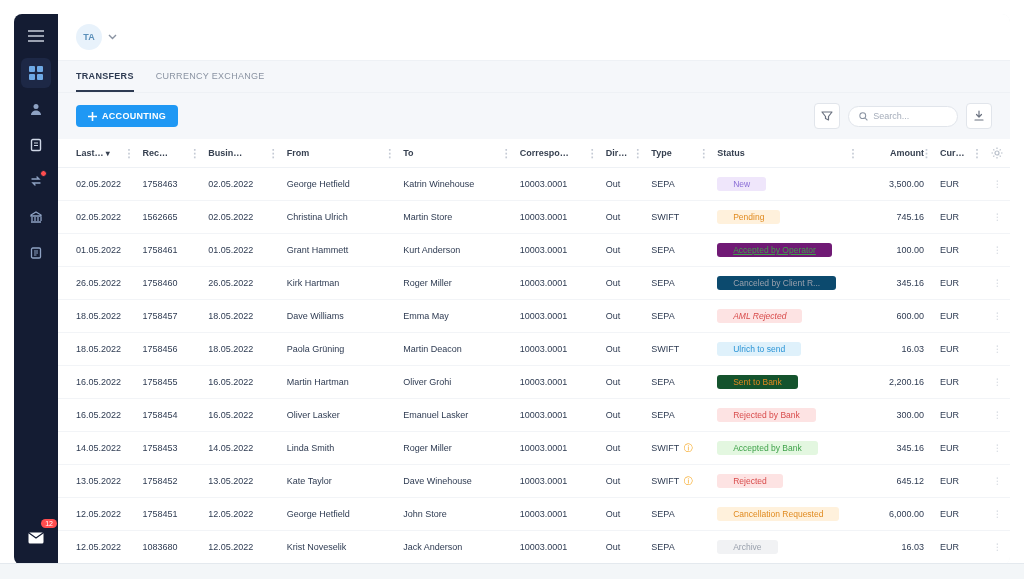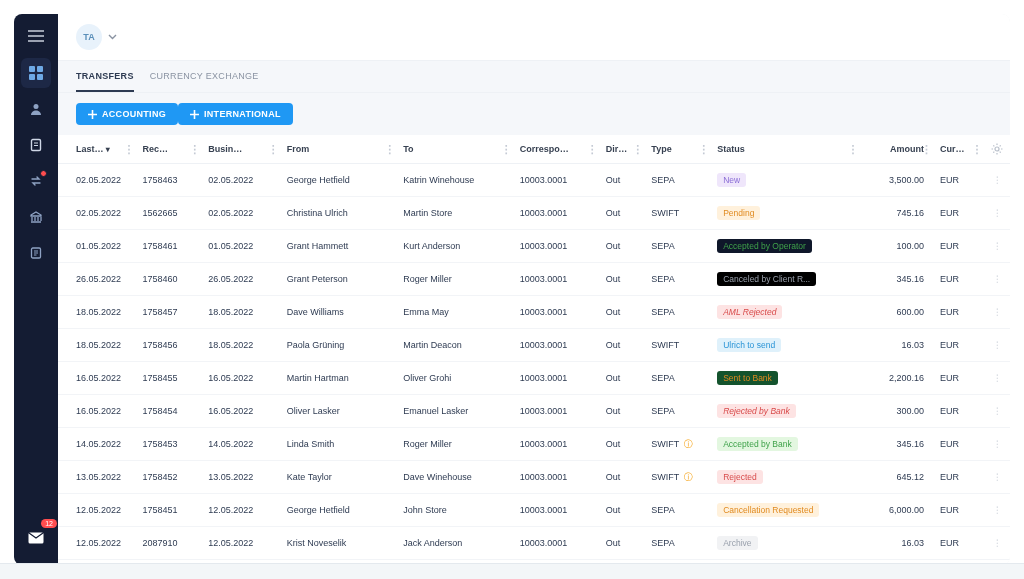--- a/index.html
+++ b/index.html
@@ -23,44 +23,44 @@
   .mail { position: relative; margin-bottom: 12px; }
   .mail .badge { position: absolute; top: -4px; right: -6px; background: #ff4d4f; color: #fff; border-radius: 8px; font-size: 7px; padding: 1px 4px; line-height: 1; }
 
   
   .main { flex: 1; display: flex; flex-direction: column; background: #fff; overflow: hidden; }
   .header { display: flex; align-items: center; justify-content: space-between; padding: 10px 18px; border-bottom: 1px solid #eef1f5; }
   .header h1 { font-size: 20px; font-weight: 400; color: #6b7280; }
   .user-chip { display: flex; align-items: center; gap: 6px; cursor: pointer; }
   .avatar { width: 26px; height: 26px; border-radius: 50%; background: #e8f2fb; color: #5b8fb9; display: flex; align-items: center; justify-content: center; font-size: 9px; font-weight: 700; }
 
-  .tabs-row { display: flex; align-items: center; gap: 16px; padding: 0 18px; border-bottom: 1px solid #eef1f5; background: #f5f7fa; }
+  .tabs-row { display: flex; align-items: center; gap: 22px; padding: 0 18px; border-bottom: 1px solid #eef1f5; background: #f5f7fa; }
   .tab { padding: 10px 0 9px; font-size: 9px; color: #8a93a2; cursor: pointer; border-bottom: 2px solid transparent; letter-spacing: .3px; }
   .tab.active { color: #2e3b52; border-bottom-color: #2e3b52; font-weight: 600; }
 
   .toolbar { display: flex; align-items: center; justify-content: space-between; padding: 10px 18px; background: #f5f7fa; }
-  .toolbar-left { display: flex; }
+  .toolbar-left { display: flex; gap: 8px; }
   .btn { display: flex; align-items: center; gap: 5px; background: #1f98f4; color: #fff; border: none; border-radius: 4px; padding: 6px 12px; font-size: 9px; font-weight: 600; cursor: pointer; letter-spacing: .3px; }
   .icon-btn { width: 26px; height: 26px; border: 1px solid #e1e5eb; border-radius: 4px; background: #fff; display: flex; align-items: center; justify-content: center; cursor: pointer; color: #6b7280; }
   .toolbar-right { display: flex; align-items: center; gap: 8px; }
   .search { display: flex; align-items: center; gap: 5px; border: 1px solid #e1e5eb; border-radius: 14px; background: #fff; padding: 4px 10px; width: 110px; }
   .search input { border: none; outline: none; font-size: 9px; width: 100%; color: #555; }
   .search input::placeholder { color: #a5adba; }
 
   
   .table-wrap { flex:1; overflow:auto; }
   table { border-collapse: collapse; width: 100%; table-layout: fixed; }
   thead th { text-align: left; font-size: 9px; font-weight: 600; color: #374151; padding: 8px 6px; border-bottom: 1px solid #eef1f5; white-space: nowrap; overflow: hidden; text-overflow: ellipsis; position: relative; }
   thead th .th-label { display: inline-block; max-width: calc(100% - 12px); overflow: hidden; text-overflow: ellipsis; vertical-align: middle; }
   thead th:first-child { padding-left: 18px; }
   thead th .col-menu { position: absolute; right: 2px; top: 50%; transform: translateY(-50%); color: #c4cad4; font-size: 11px; }
   tbody td { font-size: 9px; color: #2e3b52; padding: 9px 6px; border-bottom: 1px solid #f2f4f7; white-space: nowrap; overflow: hidden; text-overflow: ellipsis; }
   tbody td:first-child { padding-left: 18px; }
   .amount { text-align: right; padding-right: 10px; }
-  .status-pill { display: inline-block; padding: 2px 6px; border-radius: 3px; font-size: 8.5px; }
+  .status-pill { display: inline-block; padding: 2px 16px; border-radius: 3px; font-size: 8.5px; }
   .warn-icon { color: #f59e0b; margin-left: 2px; }
   .row-menu { color: #c4cad4; cursor: pointer; text-align: center; }
   .gear-cell { color: #b8bfca; text-align: center; cursor: pointer; }
 
   
   col.c-lastupd { width: 62px; }
   col.c-record  { width: 52px; }
   col.c-busdt   { width: 62px; }
   col.c-from    { width: 92px; }
   col.c-to      { width: 92px; }
@@ -159,26 +159,39 @@
           </div>
 
         <div class="toolbar">
           <div class="toolbar-left">
             <button class="btn">
               <svg width="9" height="9">
                   <path d="M4.5 0v9M0 4.5h9" stroke="#fff" stroke-width="1.6"></path>
                 </svg>
               <span>ACCOUNTING</span>
             </button>
-            <button class="btn">
-              <svg width="9" height="9">
-                  <path d="M4.5 0v9M0 4.5h9" stroke="#fff" stroke-width="1.6"></path>
+          </div>
+          <div class="toolbar-right">
+            <div class="icon-btn">
+              <svg width="12" height="12" viewBox="0 0 12 12">
+                  <path d="M1 2h10L7.5 6.5V10l-3-1.5V6.5z" fill="none" stroke="#6b7280" stroke-width="1.2" stroke-linejoin="round"></path>
                 </svg>
-              <span>INTERNATIONAL</span>
-            </button>
+            </div>
+            <div class="search">
+              <svg width="11" height="11" viewBox="0 0 11 11">
+                  <circle cx="4.5" cy="4.5" r="3.5" fill="none" stroke="#8a93a2" stroke-width="1.2"></circle>
+                  <line x1="7.5" y1="7.5" x2="10" y2="10" stroke="#8a93a2" stroke-width="1.2"></line>
+                </svg>
+              <input placeholder="Search..." style="">
+            </div>
+            <div class="icon-btn">
+              <svg width="12" height="12" viewBox="0 0 12 12">
+                  <path d="M6 1v6m0 0L3.5 4.5M6 7l2.5-2.5M2 10h8" fill="none" stroke="#6b7280" stroke-width="1.2" stroke-linecap="round"></path>
+                </svg>
+            </div>
           </div>
         </div>
 
         <div class="table-wrap">
           <table>
             <colgroup>
               <col class="c-lastupd">
                 <col class="c-record">
                 <col class="c-busdt">
                 <col class="c-from">
@@ -252,35 +265,35 @@
                 </tr>
                 <tr>
                   <td>01.05.2022</td>
                   <td>1758461</td>
                   <td>01.05.2022</td>
                   <td>Grant Hammett</td>
                   <td>Kurt Anderson</td>
                   <td>10003.0001</td>
                   <td>Out</td>
                   <td>SEPA</td>
-                  <td><span class="status-pill" style="background: #0f172a; color: rgb(63, 162, 74);">Accepted by Operator</span></td>
+                  <td><span class="status-pill" style="background: #701a75; color: rgb(63, 162, 74); text-decoration: underline;">Accepted by Operator</span></td>
                   <td class="amount">100.00</td>
                   <td>EUR</td>
                   <td class="row-menu">⋮</td>
                 </tr>
                 <tr>
                   <td>26.05.2022</td>
                   <td>1758460</td>
                   <td>26.05.2022</td>
-                  <td>Grant Peterson</td>
+                  <td>Kirk Hartman</td>
                   <td>Roger Miller</td>
                   <td>10003.0001</td>
                   <td>Out</td>
                   <td>SEPA</td>
-                  <td><span class="status-pill" style="background: #000000; color: rgb(154, 161, 173);">Canceled by Client R...</span></td>
+                  <td><span class="status-pill" style="background: #0c4a6e; color: rgb(154, 161, 173);">Canceled by Client R...</span></td>
                   <td class="amount">345.16</td>
                   <td>EUR</td>
                   <td class="row-menu">⋮</td>
                 </tr>
                 <tr>
                   <td>18.05.2022</td>
                   <td>1758457</td>
                   <td>18.05.2022</td>
                   <td>Dave Williams</td>
                   <td>Emma May</td>
@@ -322,21 +335,21 @@
                 </tr>
                 <tr>
                   <td>16.05.2022</td>
                   <td>1758454</td>
                   <td>16.05.2022</td>
                   <td>Oliver Lasker</td>
                   <td>Emanuel Lasker</td>
                   <td>10003.0001</td>
                   <td>Out</td>
                   <td>SEPA</td>
-                  <td><span class="status-pill" style="background: rgb(253, 227, 227); color: rgb(216, 75, 75); font-style: italic;">Rejected by Bank</span></td>
+                  <td><span class="status-pill" style="background: rgb(253, 227, 227); color: rgb(216, 75, 75);">Rejected by Bank</span></td>
                   <td class="amount">300.00</td>
                   <td>EUR</td>
                   <td class="row-menu">⋮</td>
                 </tr>
                 <tr>
                   <td>14.05.2022</td>
                   <td>1758453</td>
                   <td>14.05.2022</td>
                   <td>Linda Smith</td>
                   <td>Roger Miller</td>
@@ -371,21 +384,21 @@
                   <td>10003.0001</td>
                   <td>Out</td>
                   <td>SEPA</td>
                   <td><span class="status-pill" style="background: rgb(255, 241, 220); color: rgb(224, 138, 31);">Cancellation Requested</span></td>
                   <td class="amount">6,000.00</td>
                   <td>EUR</td>
                   <td class="row-menu">⋮</td>
                 </tr>
                 <tr>
                   <td>12.05.2022</td>
-                  <td>2087910</td>
+                  <td>1083680</td>
                   <td>12.05.2022</td>
                   <td>Krist Noveselik</td>
                   <td>Jack Anderson</td>
                   <td>10003.0001</td>
                   <td>Out</td>
                   <td>SEPA</td>
                   <td><span class="status-pill" style="background: rgb(241, 242, 244); color: rgb(154, 161, 173);">Archive</span></td>
                   <td class="amount">16.03</td>
                   <td>EUR</td>
                   <td class="row-menu">⋮</td>

